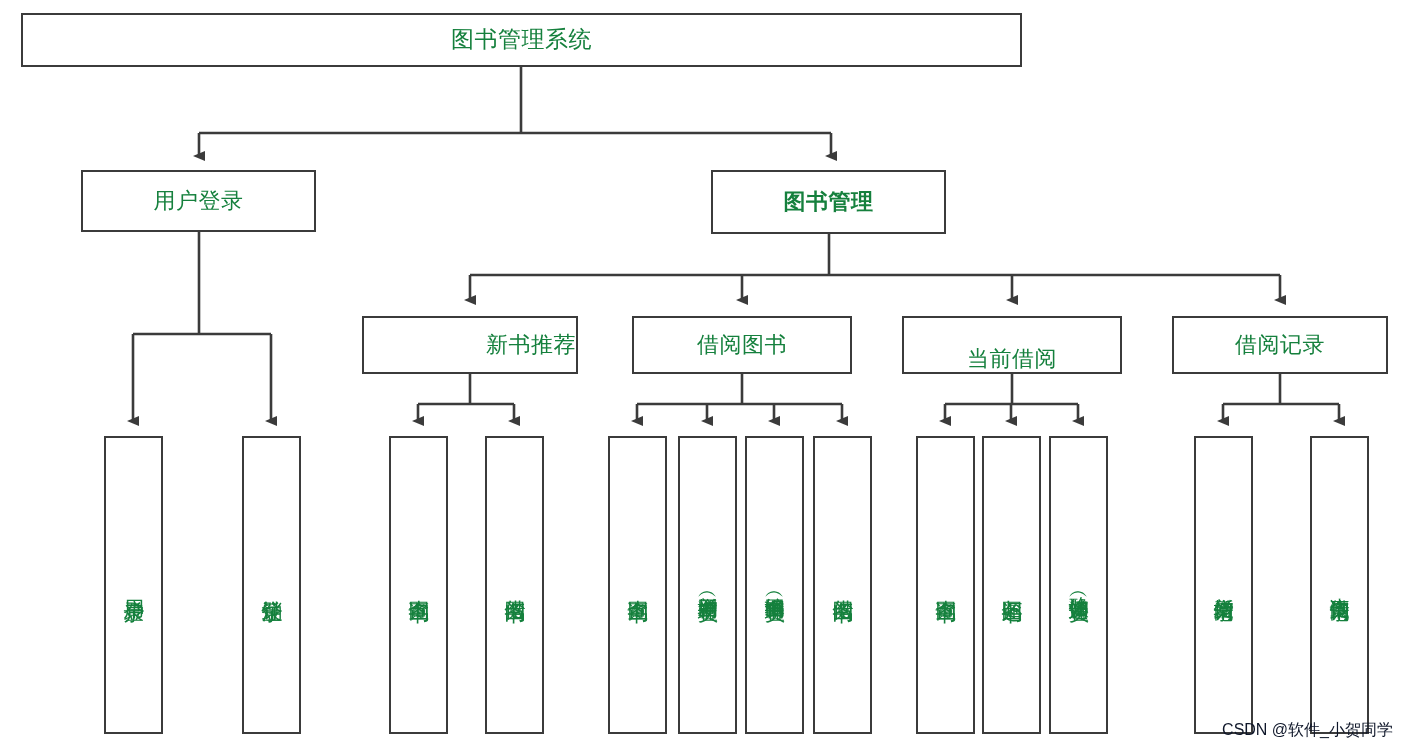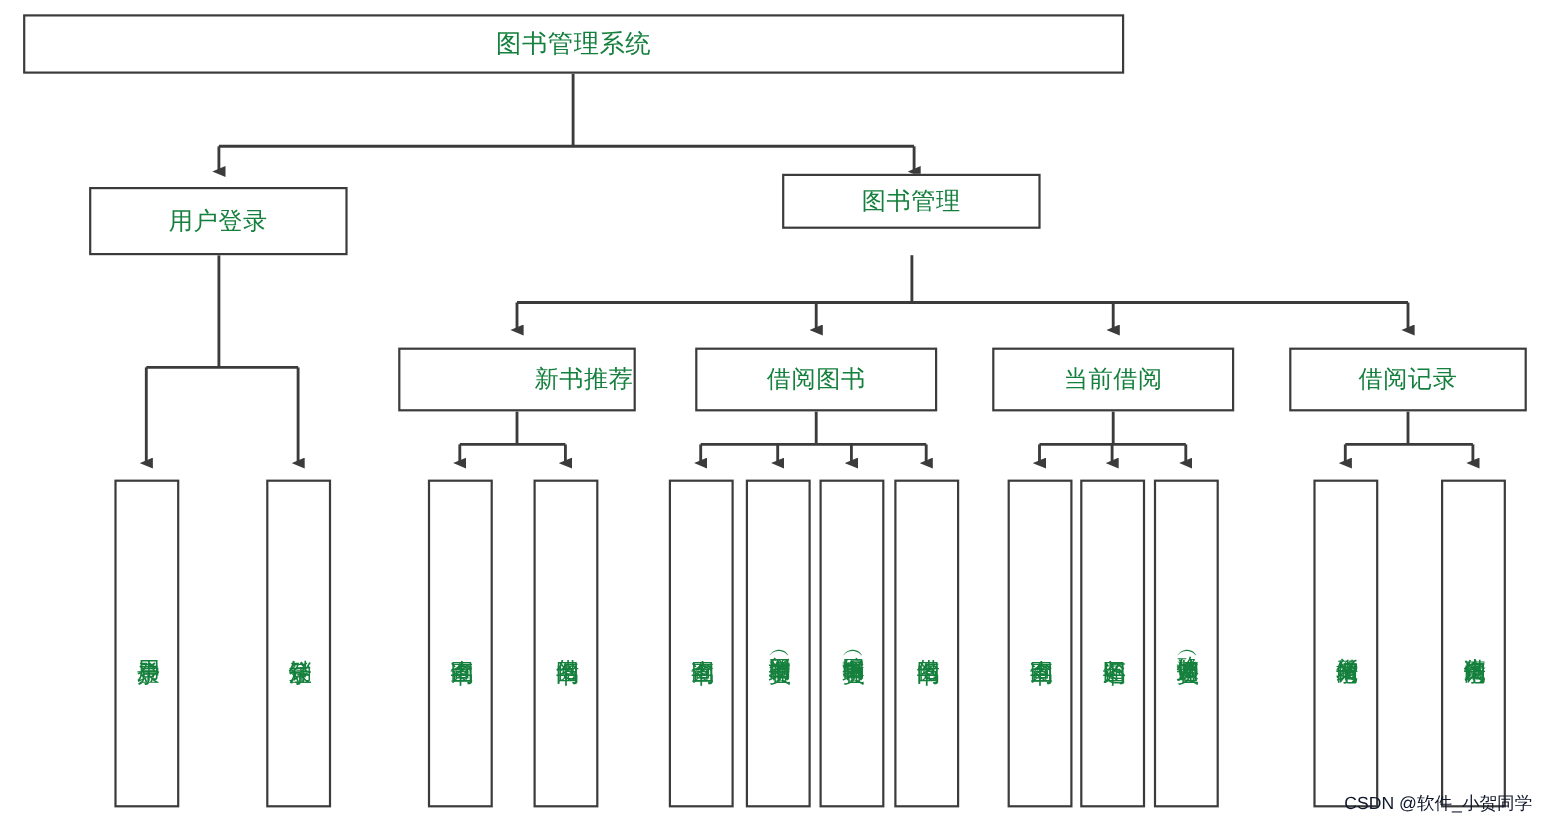--- a/index.html
+++ b/index.html
@@ -111,31 +111,31 @@
     </g>
   </svg>
 
   <div class="node h root" style="left:21px;top:13px;width:1001px;height:54px;">
     <span class="lbl">图书管理系统</span>
   </div>
 
   <div class="node h" style="left:81px;top:170px;width:235px;height:62px;">
     <span class="lbl">用户登录</span>
   </div>
-  <div class="node h" style="left:711px;top:158px;width:235px;height:50px;">
+  <div class="node h" style="left:711px;top:170px;width:235px;height:64px;font-weight:bold;">
     <span class="lbl">图书管理</span>
   </div>
 
   <div class="node h" style="left:362px;top:316px;width:216px;height:58px;justify-content:flex-end;">
     <span class="lbl">新书推荐</span>
   </div>
   <div class="node h" style="left:632px;top:316px;width:220px;height:58px;">
     <span class="lbl">借阅图书</span>
   </div>
-  <div class="node h" style="left:902px;top:316px;width:220px;height:58px;">
+  <div class="node h" style="left:902px;top:316px;width:220px;height:58px;align-items:flex-end;">
     <span class="lbl">当前借阅</span>
   </div>
   <div class="node h" style="left:1172px;top:316px;width:216px;height:58px;">
     <span class="lbl">借阅记录</span>
   </div>
 
   <div class="node v" style="left:104px;top:436px;width:59px;height:298px;">
     <span class="lbl">用户登录</span>
   </div>
   <div class="node v" style="left:242px;top:436px;width:59px;height:298px;">

